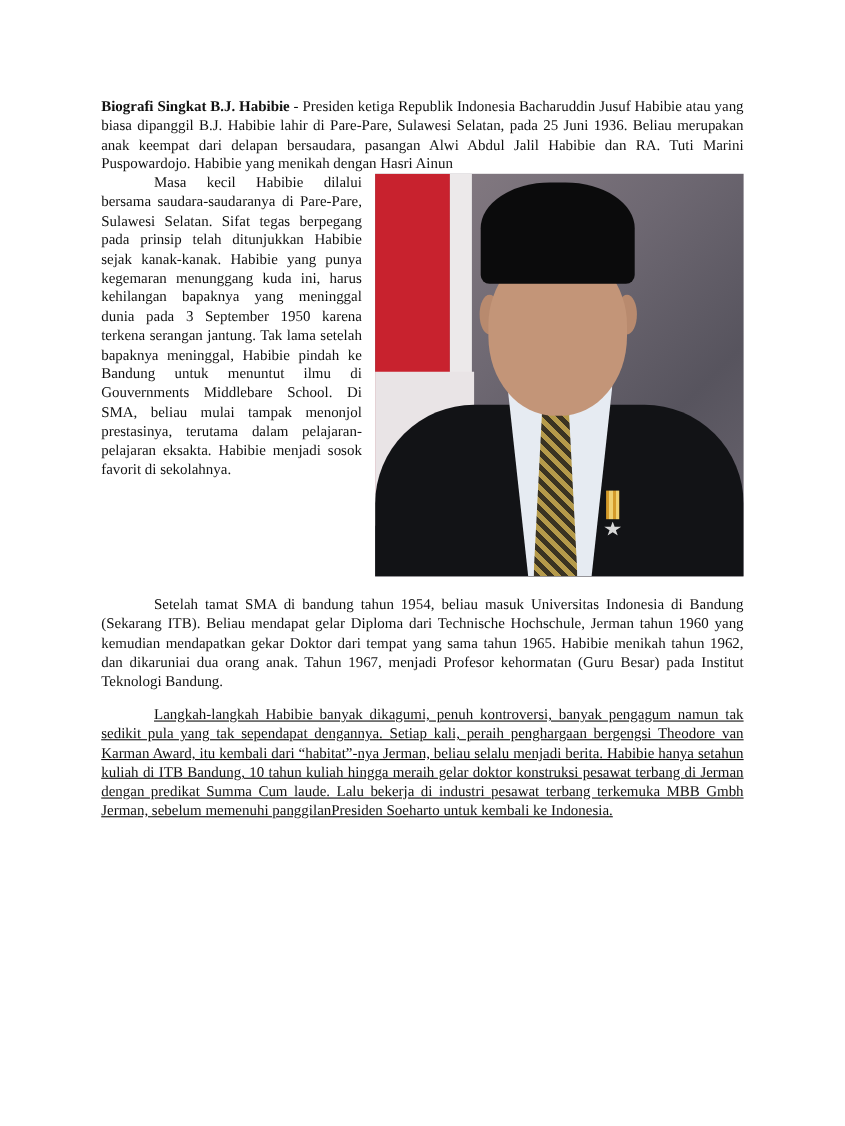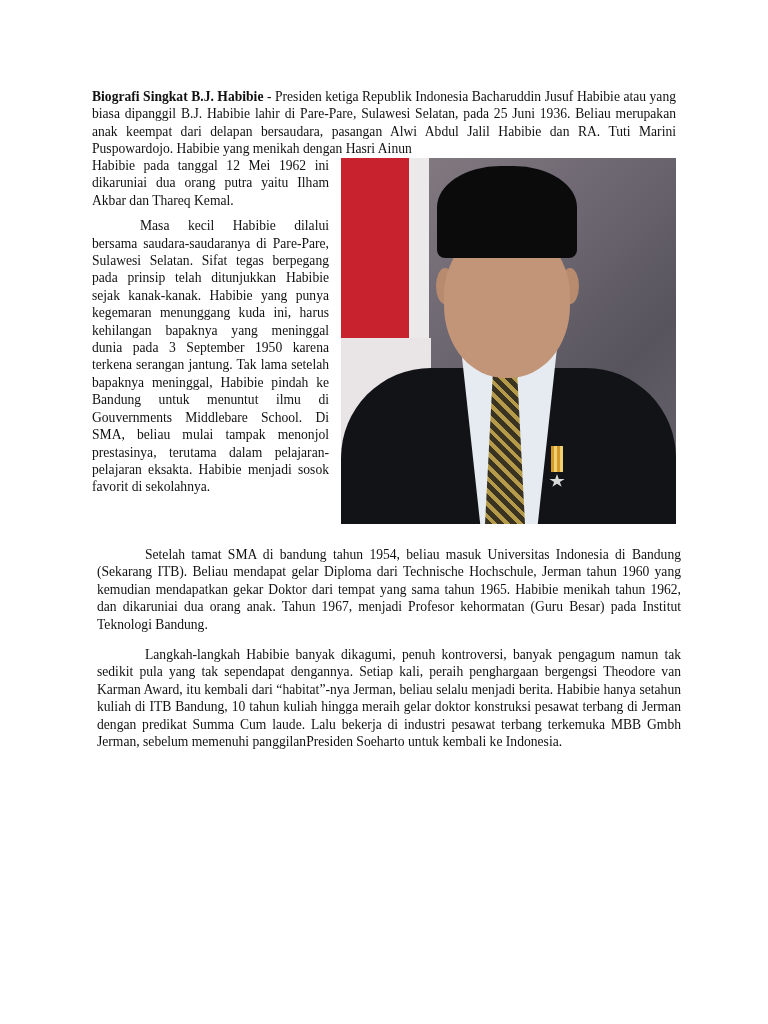--- a/index.html
+++ b/index.html
@@ -6,23 +6,23 @@
   body { width: 768px; height: 1024px; position: relative; overflow: hidden;
          font-family: "Liberation Serif", "DejaVu Serif", serif; color: #111; }
   .page { position: absolute; left: 0; top: 0; width: 768px; height: 1024px; background: #fff; }
   .text { font-size: 13.6px; line-height: 17.4px; text-align: justify; }
   .intro { position: absolute; left: 92px; top: 88px; width: 584px; }
   .intro b { font-weight: bold; }
   .side { position: absolute; left: 92px; top: 157px; width: 237px; }
   .side p { margin: 0; }
   .side p + p { margin-top: 8px; }
   .indent { text-indent: 48px; }
-  .para { position: absolute; left: 92px; width: 584px; margin: 5px; }
+  .para { position: absolute; left: 92px; width: 584px; margin: 0; }
   .p3 { top: 541px; }
-  .p4 { top: 641px; }
+  .p4 { top: 641px; text-decoration: underline; }
   .photo { position: absolute; left: 341px; top: 158px; width: 335px; height: 366px; overflow: hidden;
            background: linear-gradient(135deg, #8a7f86 0%, #6e6872 40%, #57545e 70%, #6b6670 100%); }
   .flag-red { position: absolute; left: 0; top: 0; width: 68px; height: 290px; background: #c8222e; }
   .flag-white { position: absolute; left: 68px; top: 0; width: 20px; height: 205px; background: #ece9ea; }
   .flag-curve { position: absolute; left: -30px; top: 180px; width: 120px; height: 140px; border-radius: 0 0 60px 0; background: #e9e4e6; }
   .suit { position: absolute; left: 0; top: 210px; width: 335px; height: 156px; background: #121316;
           border-radius: 90px 90px 0 0; }
   .shirt { position: absolute; left: 120px; top: 190px; width: 96px; height: 176px; background: #e6ebf2;
            clip-path: polygon(0 0, 100% 0, 80% 100%, 20% 100%); }
   .tie { position: absolute; left: 144px; top: 212px; width: 40px; height: 154px;
@@ -40,21 +40,20 @@
                 clip-path: polygon(50% 0, 61% 35%, 98% 35%, 68% 57%, 79% 91%, 50% 70%, 21% 91%, 32% 57%, 2% 35%, 39% 35%); }
 </style>
 </head>
 <body>
 
 <div class="page">
 
   <p class="text intro" style="margin:0;"><b>Biografi Singkat B.J. Habibie</b><span> - Presiden ketiga Republik Indonesia Bacharuddin Jusuf Habibie atau yang biasa dipanggil B.J. Habibie lahir di Pare-Pare, Sulawesi Selatan, pada 25 Juni 1936. Beliau merupakan anak keempat dari delapan bersaudara, pasangan Alwi Abdul Jalil Habibie dan RA. Tuti Marini Puspowardojo. Habibie yang menikah dengan Hasri Ainun</span></p>
 
   <div class="text side">
-    <p>Habibie pada tanggal 12 Mei 1962 ini dikaruniai dua orang putra yaitu Ilham Akbar dan Thareq Kemal.</p>
     <p class="indent">Masa kecil Habibie dilalui bersama saudara-saudaranya di Pare-Pare, Sulawesi Selatan. Sifat tegas berpegang pada prinsip telah ditunjukkan Habibie sejak kanak-kanak. Habibie yang punya kegemaran menunggang kuda ini, harus kehilangan bapaknya yang meninggal dunia pada 3 September 1950 karena terkena serangan jantung. Tak lama setelah bapaknya meninggal, Habibie pindah ke Bandung untuk menuntut ilmu di Gouvernments Middlebare School. Di SMA, beliau mulai tampak menonjol prestasinya, terutama dalam pelajaran-pelajaran eksakta. Habibie menjadi sosok favorit di sekolahnya.</p>
   </div>
 
   <div class="photo">
     <div class="flag-red"></div>
     <div class="flag-white"></div>
     <div class="flag-curve"></div>
     <div class="suit"></div>
     <div class="shirt"></div>
     <div class="tie"></div>

